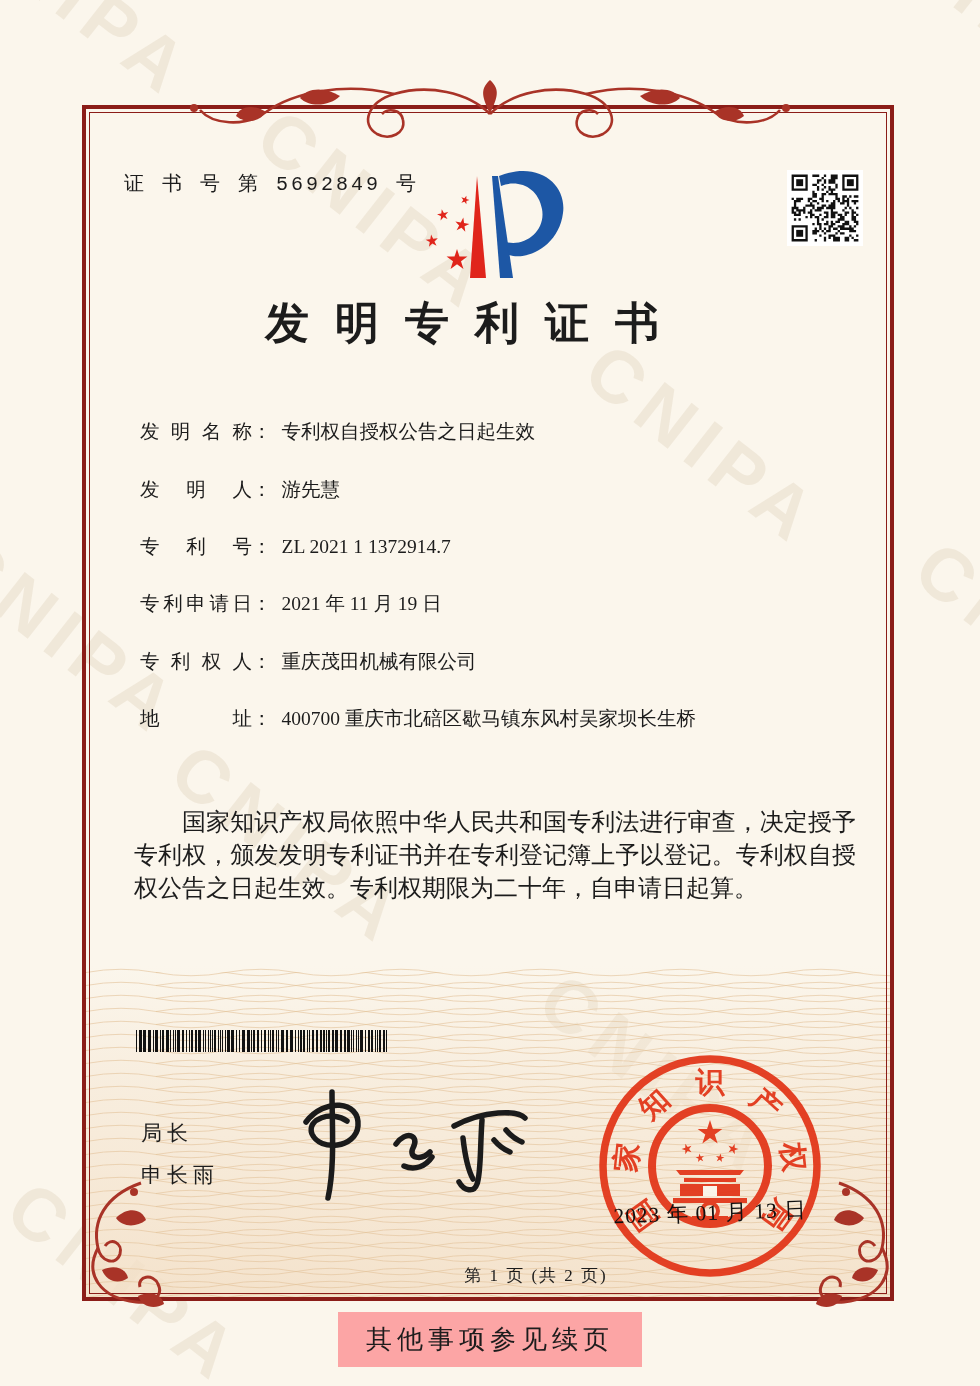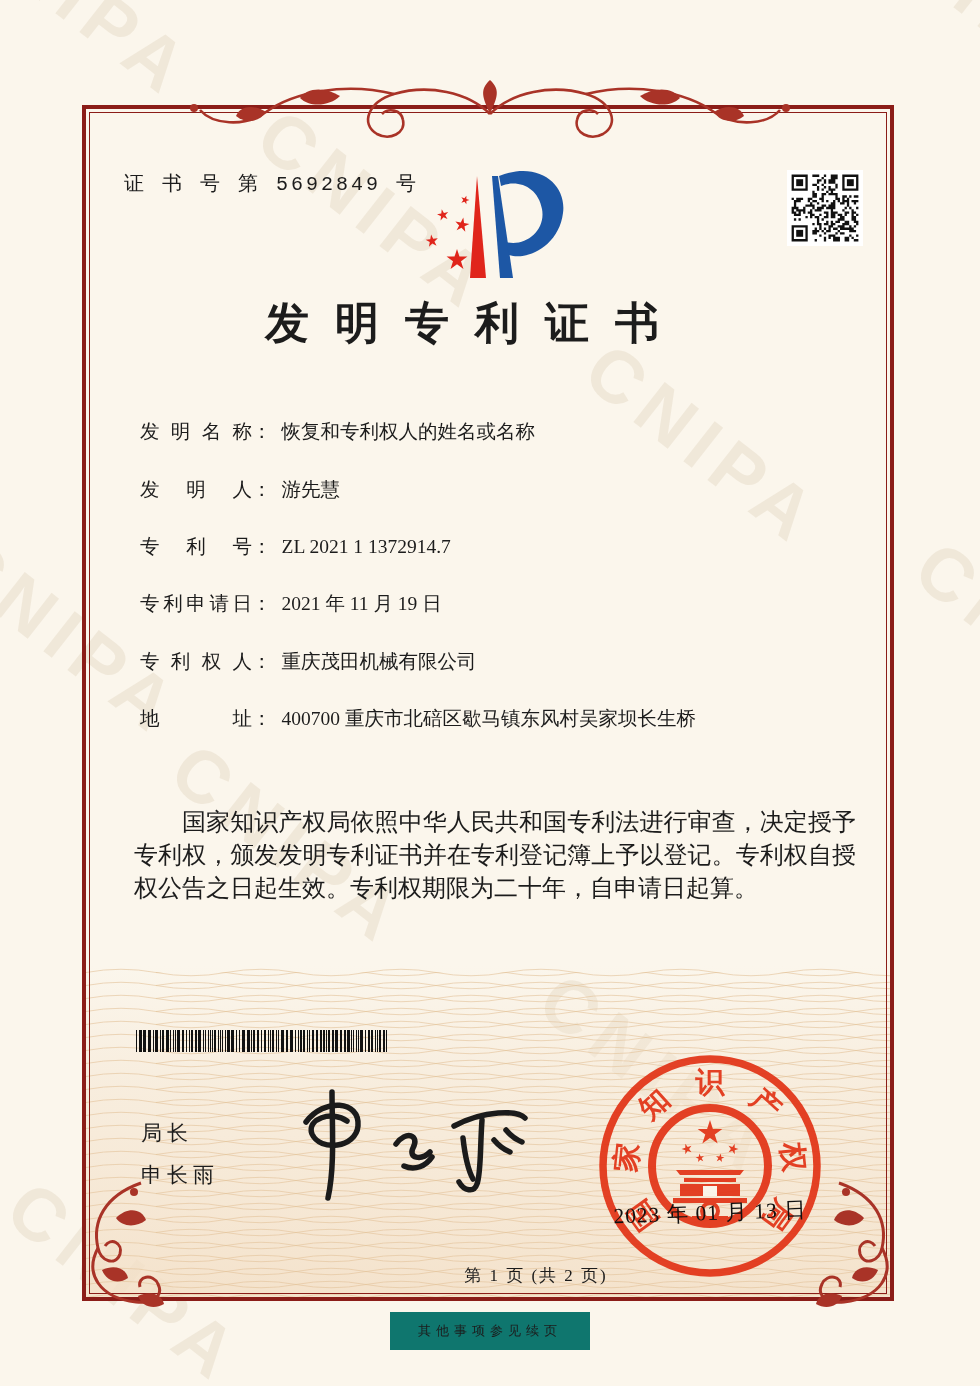--- a/index.html
+++ b/index.html
@@ -51,21 +51,21 @@
   
   .seal{position:absolute;left:592px;top:1048px;z-index:5;}
   .seal-date{
     position:absolute;left:596px;top:1198px;width:228px;text-align:center;
     font-size:21.5px;letter-spacing:1px;color:#101010;transform:rotate(-2deg);z-index:6;
   }
   .page-footer{position:absolute;left:82px;top:1264px;width:812px;text-align:center;
     font-size:17px;letter-spacing:2px;z-index:4;padding-left:48px;}
   .continuation{
     position:absolute;left:50%;top:1312px;transform:translateX(-50%);
-    background:#0f766e;padding:10px 28px;font-size:13px;letter-spacing:5px;z-index:4;
+    background:#fca5a5;padding:10px 28px;font-size:26px;letter-spacing:5px;z-index:4;
     white-space:nowrap;
   }
 </style>
 </head>
 <body>
 
 <div class="page">
 
   <svg width="0" height="0" style="position:absolute" aria-hidden="true">
     <defs>
@@ -154,21 +154,21 @@
         <path d="M22,0h7v7h-7z M23,1v5h5v-5z" fill-rule="evenodd"></path>
         <rect x="24" y="2" width="3" height="3"></rect>
         <path d="M0,22h7v7h-7z M1,23v5h5v-5z" fill-rule="evenodd"></path>
         <rect x="2" y="24" width="3" height="3"></rect>
       </g>
   </svg>
 
   <div class="title">发明专利证书</div>
 
   <div class="row" style="top:418px">
-    <span class="flabel">发明名称</span><span>：</span><span class="fvalue">恢复和专利权人的姓名或名称</span>
+    <span class="flabel">发明名称</span><span>：</span><span class="fvalue">专利权自授权公告之日起生效</span>
   </div>
   <div class="row" style="top:476px">
     <span class="flabel">发明人</span><span>：</span><span class="fvalue">游先慧</span>
   </div>
   <div class="row" style="top:533px">
     <span class="flabel">专利号</span><span>：</span><span class="fvalue">ZL 2021 1 1372914.7</span>
   </div>
   <div class="row" style="top:590px">
     <span class="flabel">专利申请日</span><span>：</span><span class="fvalue">2021 年 11 月 19 日</span>
   </div>

